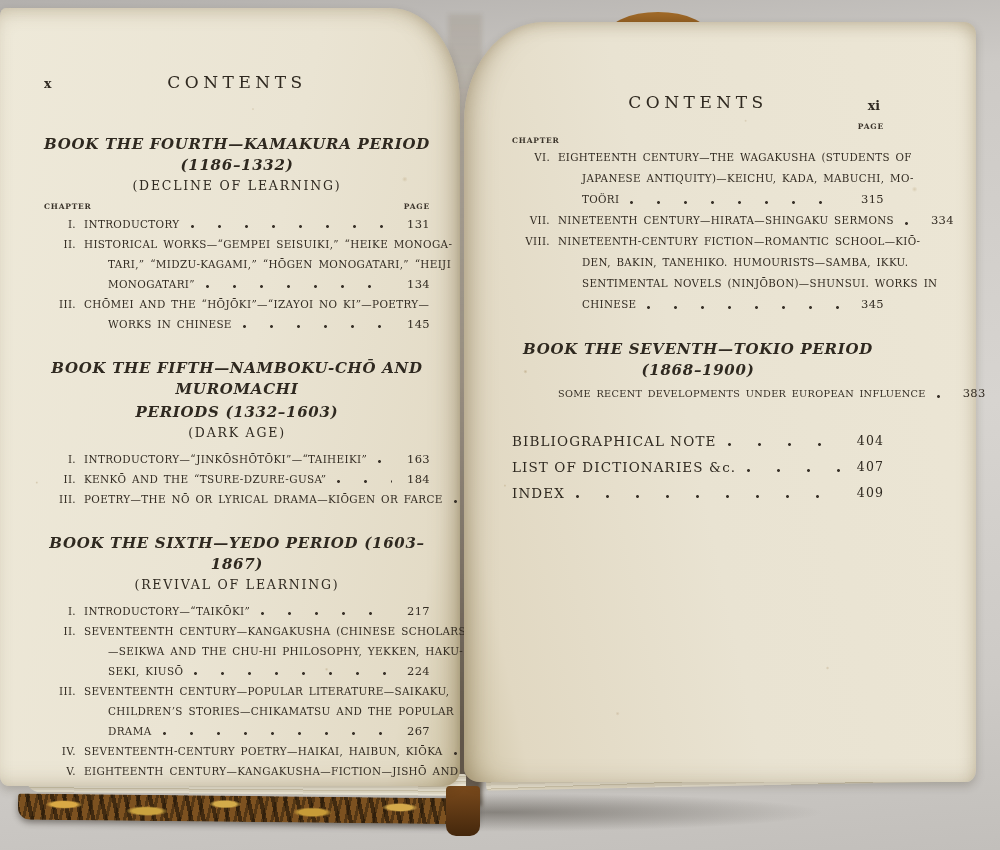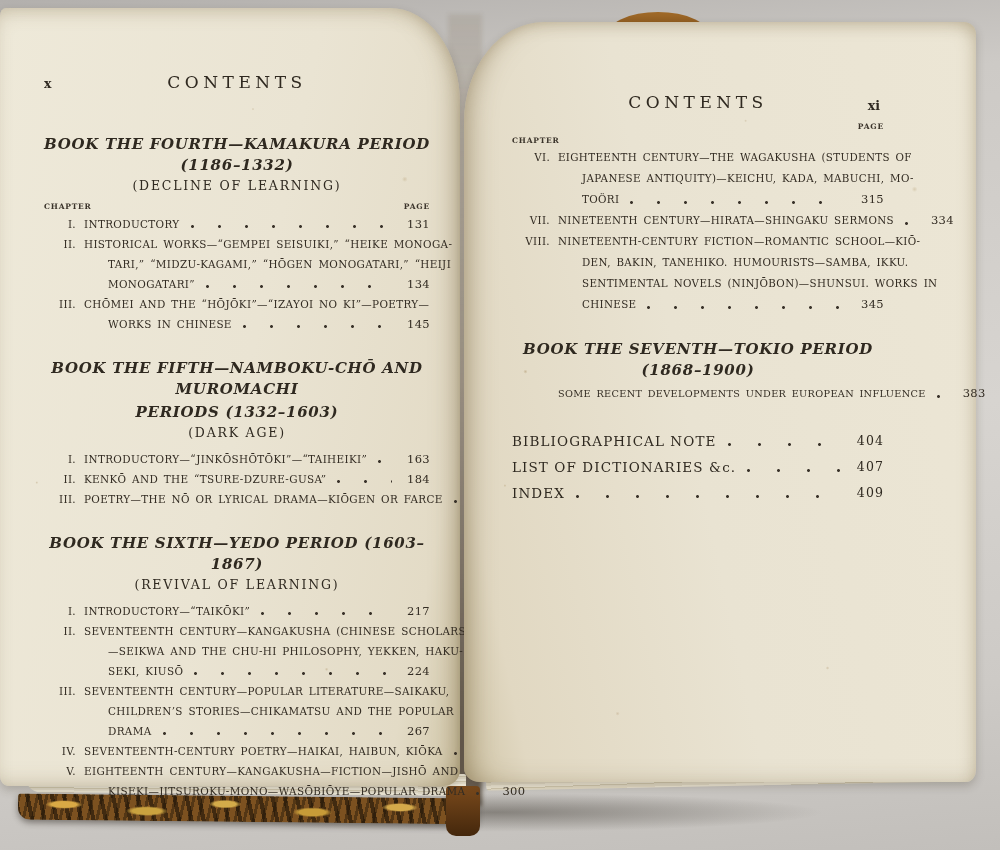--- a/index.html
+++ b/index.html
@@ -242,26 +242,20 @@
               <span class="txt">SEVENTEENTH-CENTURY POETRY—HAIKAI, HAIBUN, KIŌKA</span>
               <span class="leader"></span>
               <span class="pg">289</span>
             </div>
           </div>
           <div class="toc-entry">
             <div class="toc-line">
               <span class="num">V.</span>
               <span class="txt">EIGHTEENTH CENTURY—KANGAKUSHA—FICTION—JISHŌ AND</span>
             </div>
-            <div class="toc-line cont">
-              <span class="num"></span>
-              <span class="txt">KISEKI—JITSUROKU-MONO—WASŌBIŌYE—POPULAR DRAMA</span>
-              <span class="leader"></span>
-              <span class="pg">300</span>
-            </div>
           </div>
         </div>
       </div>
   </div>
 
   <div class="page page-right">
     <span class="folio">xi</span>
     <div class="contents-header">CONTENTS</div>
     <div id="right-content">
         <div class="toc-section">

